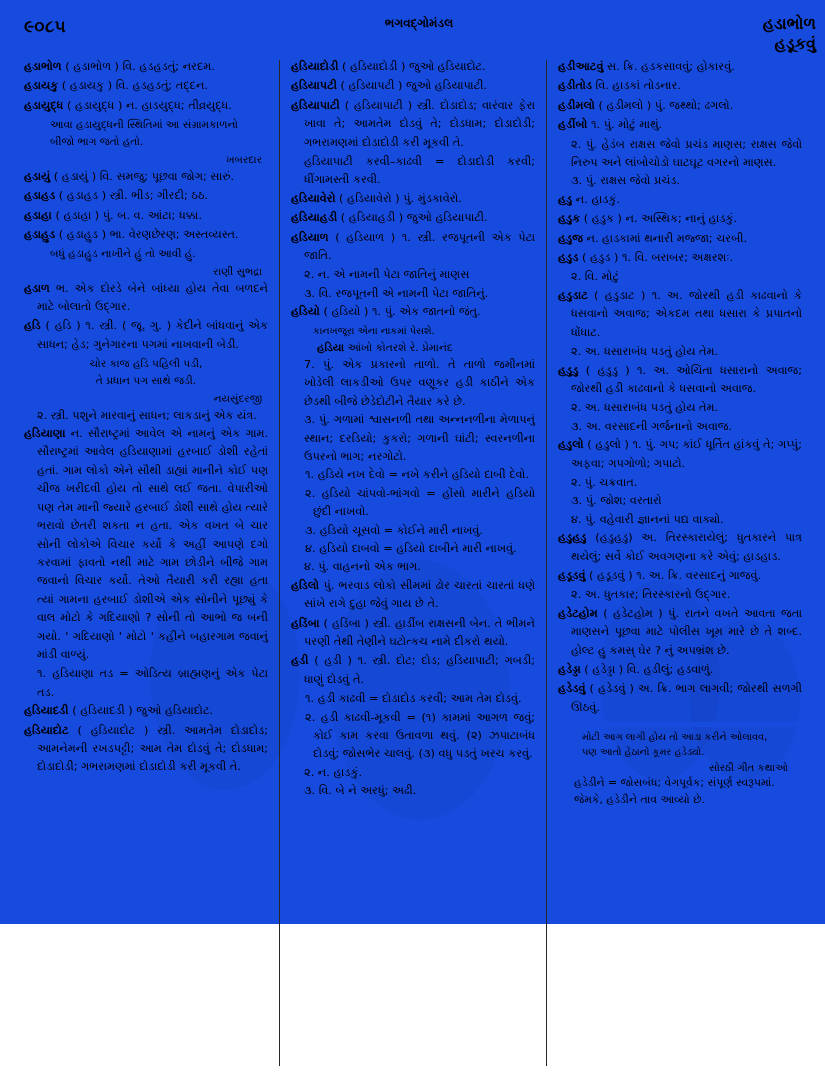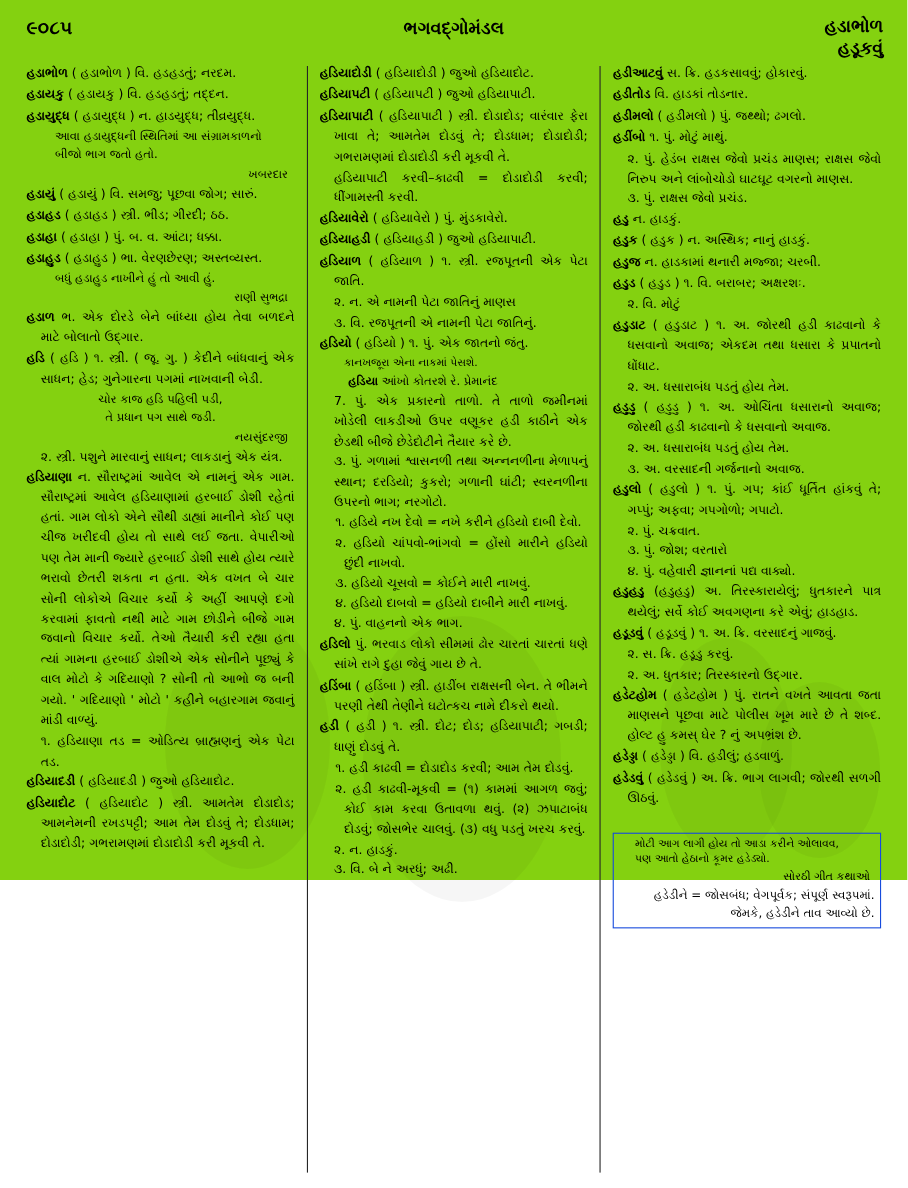--- a/index.html
+++ b/index.html
@@ -11,24 +11,24 @@
     width: 825px;
     height: 1080px;
     font-family: "DejaVu Sans", "Liberation Sans", sans-serif;
     color: #000000;
     overflow: hidden;
     position: relative;
   }
   .page {
     position: relative;
     width: 825px;
-    height: 800px;
+    height: 924px;
     box-sizing: border-box;
-    padding: 14px 16px 6px 16px;
-    background: #84cc16;
+    padding: 14px 3px 6px 16px;
+    background: #1d4ed8;
     filter: contrast(1.06);
   }
   
   .runhead {
     position: relative;
     height: 44px;
     font-weight: bold;
   }
   .runhead .folio {
     position: absolute;
@@ -36,21 +36,21 @@
     top: 2px;
     font-size: 17px;
     letter-spacing: 0.3px;
   }
   .runhead .booktitle {
     position: absolute;
     left: 0;
     right: 0;
     top: 2px;
     text-align: center;
-    font-size: 16px;
+    font-size: 12px;
   }
   .runhead .guidewords {
     position: absolute;
     right: 6px;
     top: 0px;
     text-align: right;
     font-size: 16px;
     line-height: 1.25;
   }
   .runhead .guidewords span { display: block; }
@@ -115,34 +115,34 @@
     padding-left: 22px;
     margin: 0;
   }
   .idiom {
     padding-left: 22px;
     text-indent: -8px;
     margin: 0;
     text-align: justify;
   }
   .footbox {
-    border: 1px solid #1d4ed8;
-    margin-top: 21px;
+    border: 5px solid #1d4ed8;
+    margin-top: 5px;
     padding: 3px 5px 4px 5px;
     font-size: 10.8px;
     line-height: 1.55;
   }
   .footbox p { margin: 0; }
   .footbox .fn-attrib {
     text-align: right;
     font-size: 10.2px;
     padding-right: 4px;
   }
   .footbox .fn-eq {
-    text-align: right;
+    text-align: left;
     padding-left: 6px;
   }
   .tiny-note {
     font-size: 9.8px;
     padding-left: 14px;
     margin: 0;
     line-height: 1.5;
   }
   
   .watermark {
@@ -246,21 +246,20 @@
         <p class="sense">૨. અ. ધસારાબંધ પડતું હોય તેમ.</p>
         <div class="entry"><span class="hw">હડુડુ</span> ( હડુડુ ) ૧. અ. ઓચિંતા ધસારાનો અવાજ; જોરથી હડી કાઢવાનો કે ધસવાનો અવાજ.</div>
         <p class="sense">૨. અ. ધસારાબંધ પડતું હોય તેમ.</p>
         <p class="sense">૩. અ. વરસાદની ગર્જનાનો અવાજ.</p>
         <div class="entry"><span class="hw">હડુલો</span> ( હડુલો ) ૧. પું. ગપ; કાંઈ ધૂર્તિત હાંકવું તે; ગપ્પું; અફવા; ગપગોળો; ગપાટો.</div>
         <p class="sense">૨. પું. ચક્રવાત.</p>
         <p class="sense">૩. પું. જોશ; વરતારો</p>
         <p class="sense">૪. પું. વહેવારી જ્ઞાનનાં પદ્ય વાક્યો.</p>
         <div class="entry"><span class="hw">હડુહડુ</span> (હડુહડુ) અ. તિરસ્કારાયેલું; ધુતકારને પાત્ર થયેલું; સર્વે કોઈ અવગણના કરે એવું; હાડહાડ.</div>
         <div class="entry"><span class="hw">હડૂડવું</span> ( હડૂડવું ) ૧. અ. ક્રિ. વરસાદનું ગાજવું.</div>
-        <p class="sense">૨. સ. ક્રિ. હડૂડુ કરવું.</p>
         <p class="sense">૨. અ. ધુતકાર; તિરસ્કારનો ઉદ્ગાર.</p>
         <div class="entry"><span class="hw">હડેટહોમ</span> ( હડેટહોમ ) પું. રાતને વખતે આવતા જતા માણસને પૂછવા માટે પોલીસ ખૂમ મારે છે તે શબ્દ. હોલ્ટ હુ કમસ્ ઘેર ? નું અપભ્રંશ છે.</div>
         <div class="entry"><span class="hw">હડેડ્ડા</span> ( હડેડ્ડા ) વિ. હડીલું; હડવાળું.</div>
         <div class="entry"><span class="hw">હડેડવું</span> ( હડેડવું ) અ. ક્રિ. ભાગ લાગવી; જોરથી સળગી ઊઠવું.</div>
         <div class="footbox">
           <p class="tiny-note">મોટી આગ લાગી હોય તો આડા કરીને ઓલાવવ,</p>
           <p class="tiny-note">પણ આતો હેઠાનો કૂમર હડેડ્યો.</p>
           <p class="fn-attrib">સોરઠી ગીત કથાઓ</p>
           <p class="fn-eq">હડેડીને = જોસબંધ; વેગપૂર્વક; સંપૂર્ણ સ્વરૂપમાં. જેમકે, હડેડીને તાવ આવ્યો છે.</p>
         </div>

